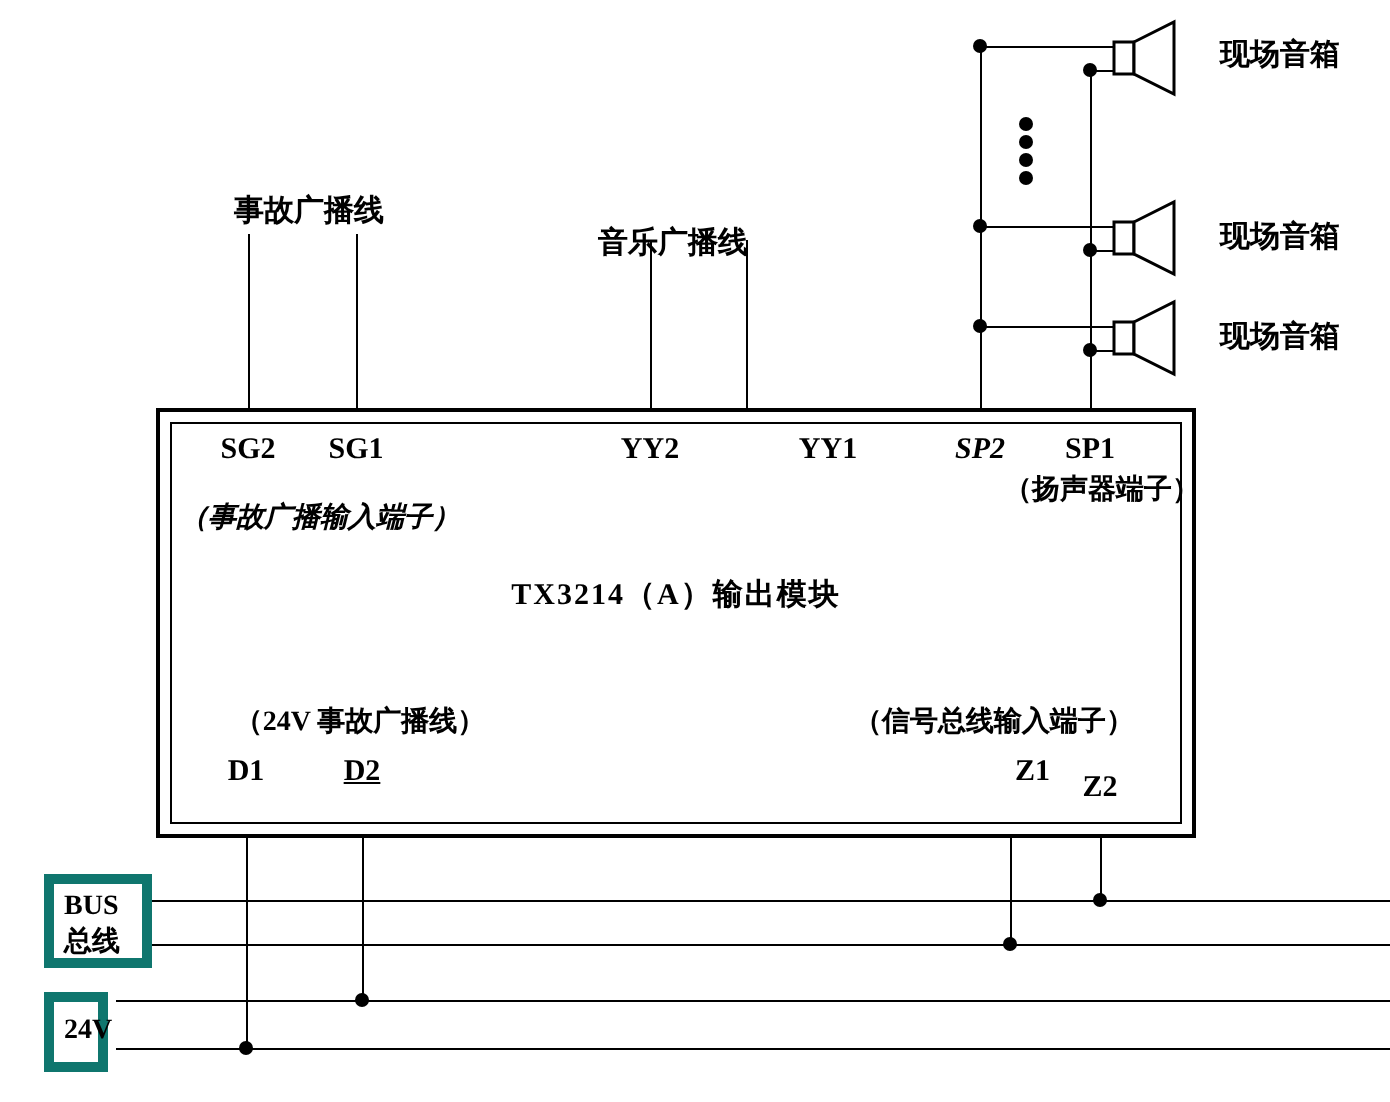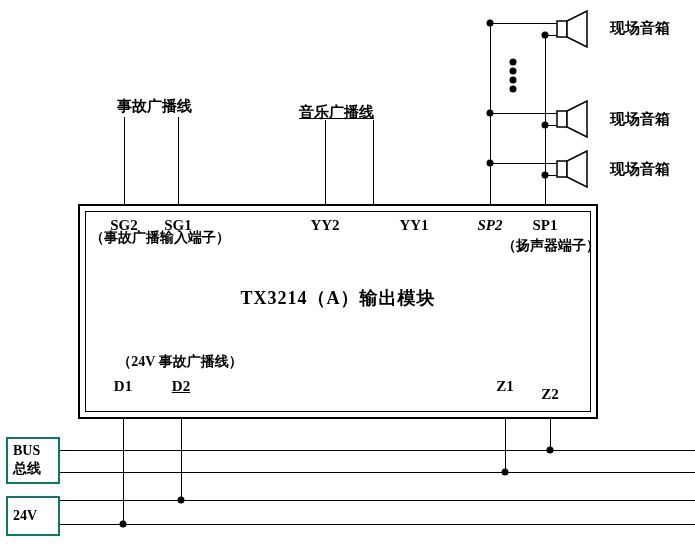--- a/index.html
+++ b/index.html
@@ -45,41 +45,42 @@
     border: 2px solid #000;
     background: #ffffff;
   }
   .innerbox {
     position: absolute;
     border: 1px solid #000;
     background: #ffffff;
   }
   .smallbox {
     position: absolute;
-    border: 2px solid #0f766e;
+    border: 5px solid #0f766e;
     background: #ffffff;
     font-weight: bold;
     font-size: 14px;
     line-height: 18px;
     padding: 3px 5px;
+    margin-left: 16px;
   }
   .title {
-    font-size: 18px;
+    font-size: 15px;
     letter-spacing: 1px;
   }
   .cap { font-size: 14px; }
   .spk { position: absolute; }
 </style>
 </head>
 <body>
 
 <div class="canvas">
 
   <div class="t" style="left:117px; top:98px;">事故广播线</div>
-  <div class="t" style="left:299px; top:104px;text-decoration:underline;">音乐广播线</div>
+  <div class="t" style="left:299px; top:114px;">音乐广播线</div>
 
   <div class="wire vw" style="left:124px; top:117px; height:87px;"></div>
   <div class="wire vw" style="left:178px; top:117px; height:87px;"></div>
   <div class="wire vw" style="left:325px; top:120px; height:84px;"></div>
   <div class="wire vw" style="left:373px; top:120px; height:84px;"></div>
 
   <div class="wire vw" style="left:490px; top:23px; height:181px;"></div>
   <div class="wire vw" style="left:545px; top:35px; height:169px;"></div>
 
   <div class="wire hw" style="left:490px; top:23px; width:67px;"></div>
@@ -124,30 +125,31 @@
   <div class="modbox" style="left:78px; top:204px; width:520px; height:215px;"></div>
   <div class="innerbox" style="left:85px; top:211px; width:506px; height:201px;"></div>
 
   <div class="t tc" style="left:104px; top:217px; width:40px;">SG2</div>
   <div class="t tc" style="left:158px; top:217px; width:40px;">SG1</div>
   <div class="t tc" style="left:305px; top:217px; width:40px;">YY2</div>
   <div class="t tc" style="left:353px; top:217px; width:40px;margin-left:41px;">YY1</div>
   <div class="t tc" style="left:470px; top:217px; width:40px;font-style:italic;">SP2</div>
   <div class="t tc" style="left:525px; top:217px; width:40px;">SP1</div>
 
-  <div class="t tc cap" style="left:60px; top:230px; width:200px;">（事故广播输入端子）</div>
+  <div class="t tc cap" style="left:60px; top:252px; width:200px;font-style:italic;">（事故广播输入端子）</div>
   <div class="t tc cap" style="left:440px; top:238px; width:160px;text-align:right;">（扬声器端子）</div>
 
   <div class="t tc title" style="left:78px; top:290px; width:520px;">TX3214（A）输出模块</div>
 
   <div class="t tc cap" style="left:80px; top:354px; width:200px;">（24V 事故广播线）</div>
+  <div class="t tc cap" style="left:397px; top:354px; width:200px;">（信号总线输入端子）</div>
 
   <div class="t tc" style="left:103px; top:378px; width:40px;">D1</div>
   <div class="t tc" style="left:161px; top:378px; width:40px;text-decoration:underline;">D2</div>
-  <div class="t tc" style="left:485px; top:378px; width:40px;">Z1</div>
+  <div class="t tc" style="left:485px; top:378px; width:40px;text-align:right;">Z1</div>
   <div class="t tc" style="left:530px; top:386px; width:40px;">Z2</div>
 
   <div class="wire vw" style="left:123px; top:419px; height:105px;"></div>
   <div class="wire vw" style="left:181px; top:419px; height:81px;"></div>
   <div class="wire vw" style="left:505px; top:419px; height:53px;"></div>
   <div class="wire vw" style="left:550px; top:419px; height:31px;"></div>
 
   <div class="dot" style="left:123px; top:524px;"></div>
   <div class="dot" style="left:181px; top:500px;"></div>
   <div class="dot" style="left:505px; top:472px;"></div>
@@ -156,17 +158,17 @@
   <div class="wire hw" style="left:58px; top:450px; width:637px;"></div>
   <div class="wire hw" style="left:58px; top:472px; width:637px;"></div>
   <div class="wire hw" style="left:58px; top:500px; width:637px;"></div>
   <div class="wire hw" style="left:58px; top:524px; width:637px;"></div>
 
   <div class="smallbox" style="left:6px; top:437px; width:54px; height:47px;">
     <div>BUS</div>
     <div>总线</div>
   </div>
 
-  <div class="smallbox" style="left:6px; top:496px; width:54px; height:40px; display:flex; align-items:center;">
+  <div class="smallbox" style="left:6px; top:496px; width:32px; height:40px; display:flex; align-items:center;">
     <div>24V</div>
   </div>
 
 </div>
 
 </body></html>

